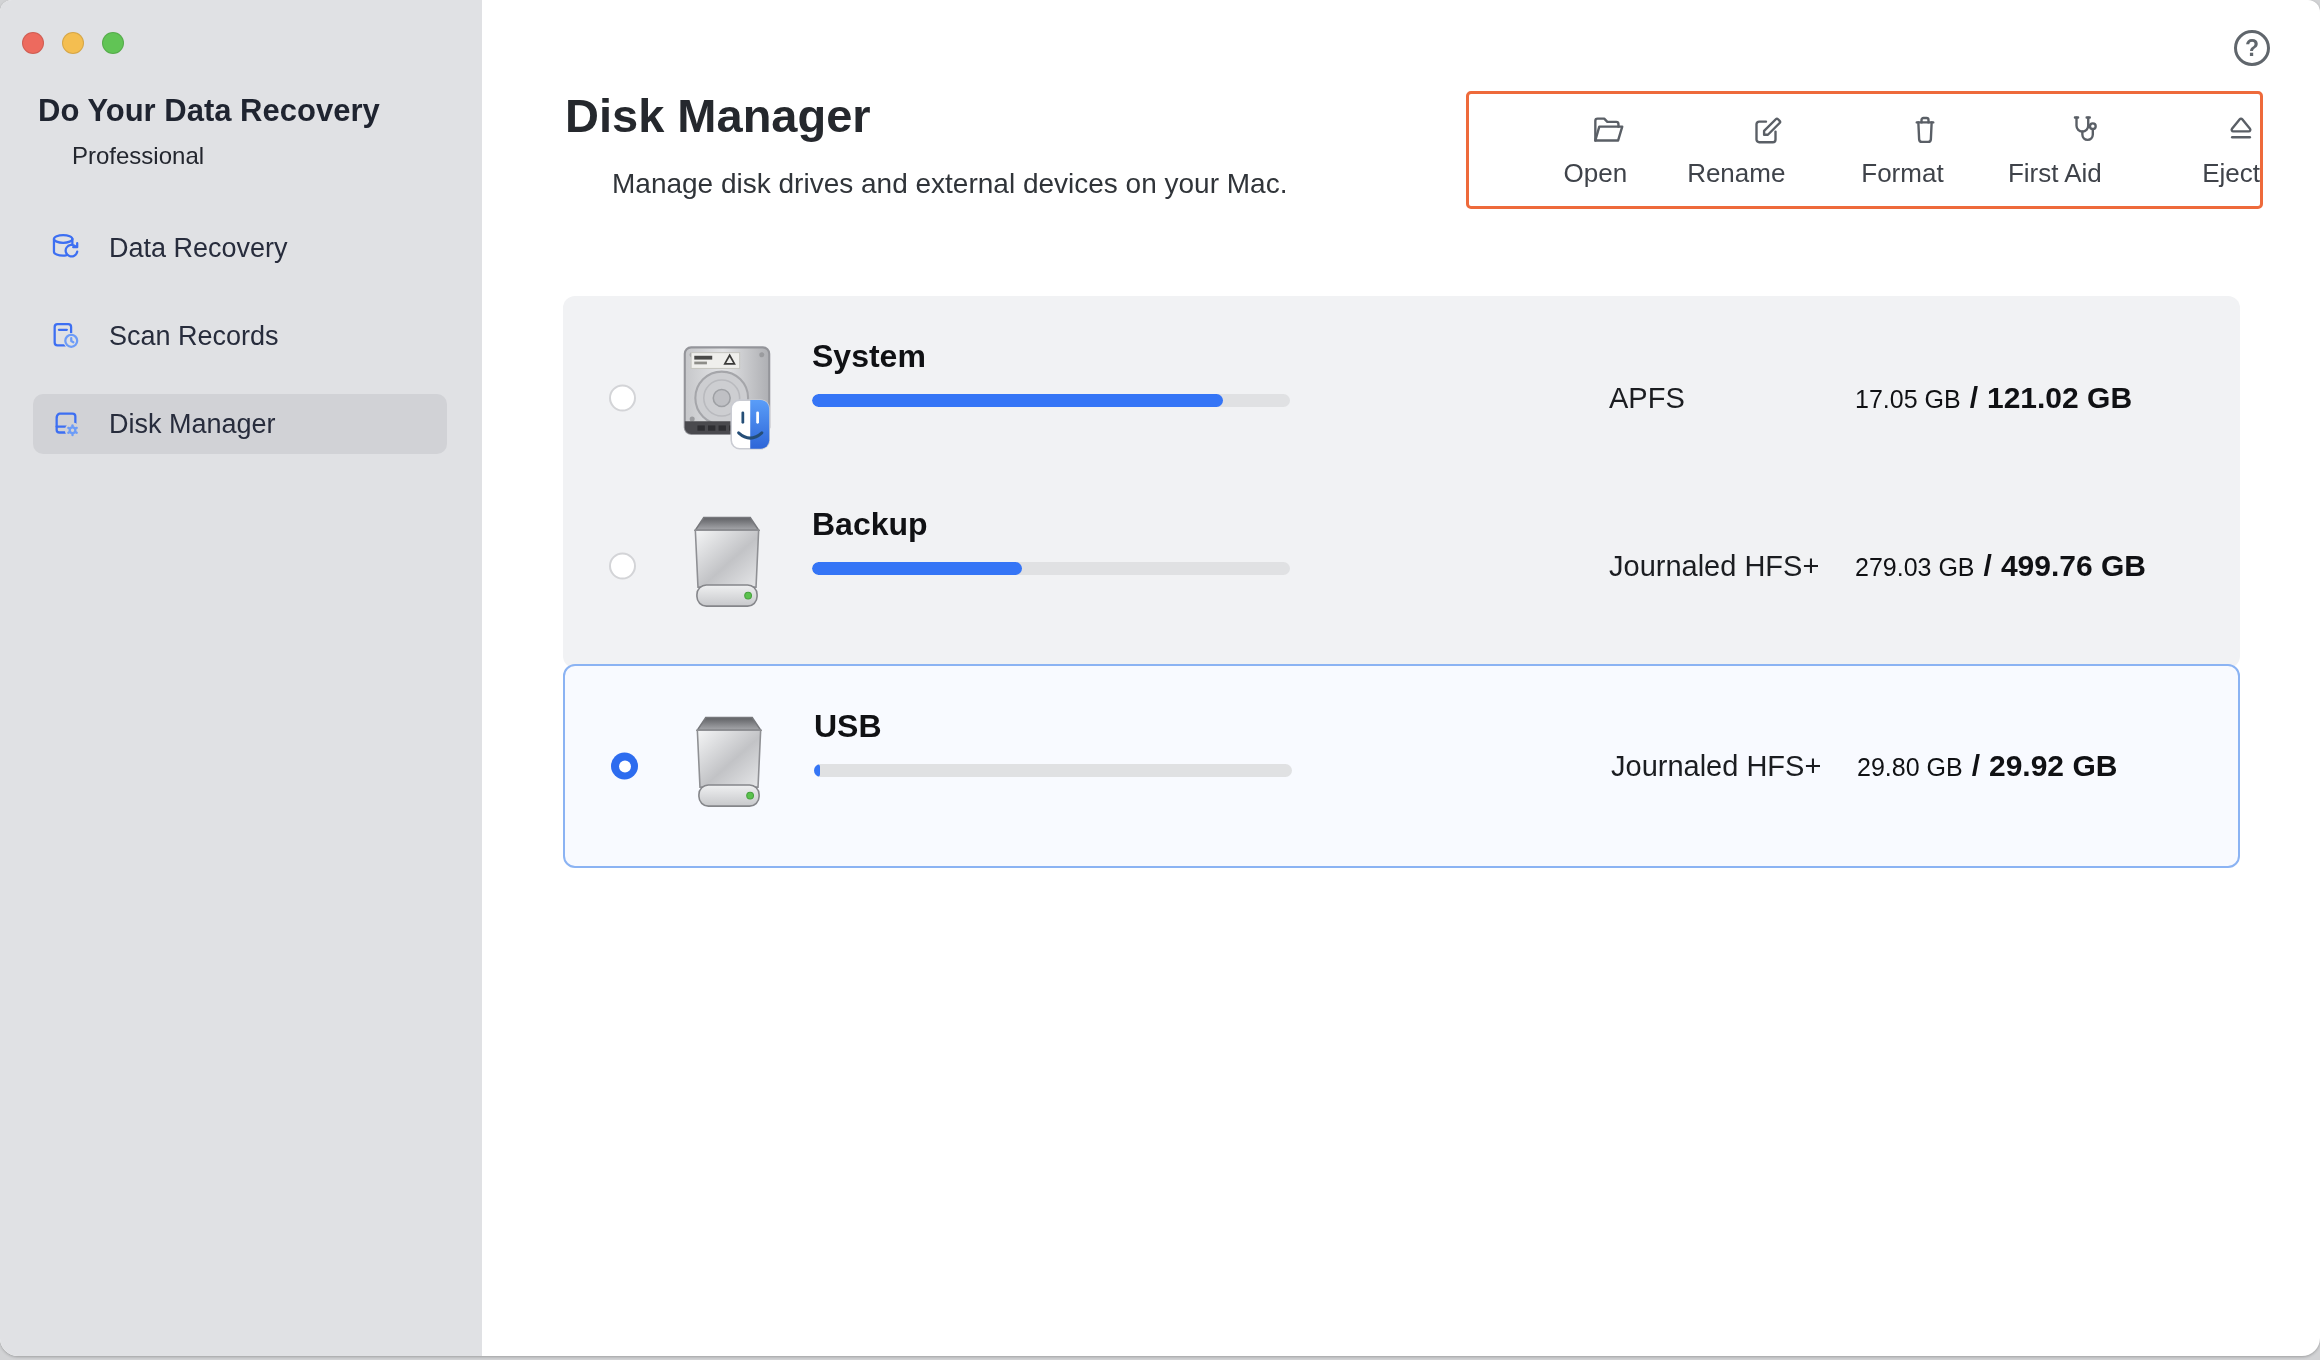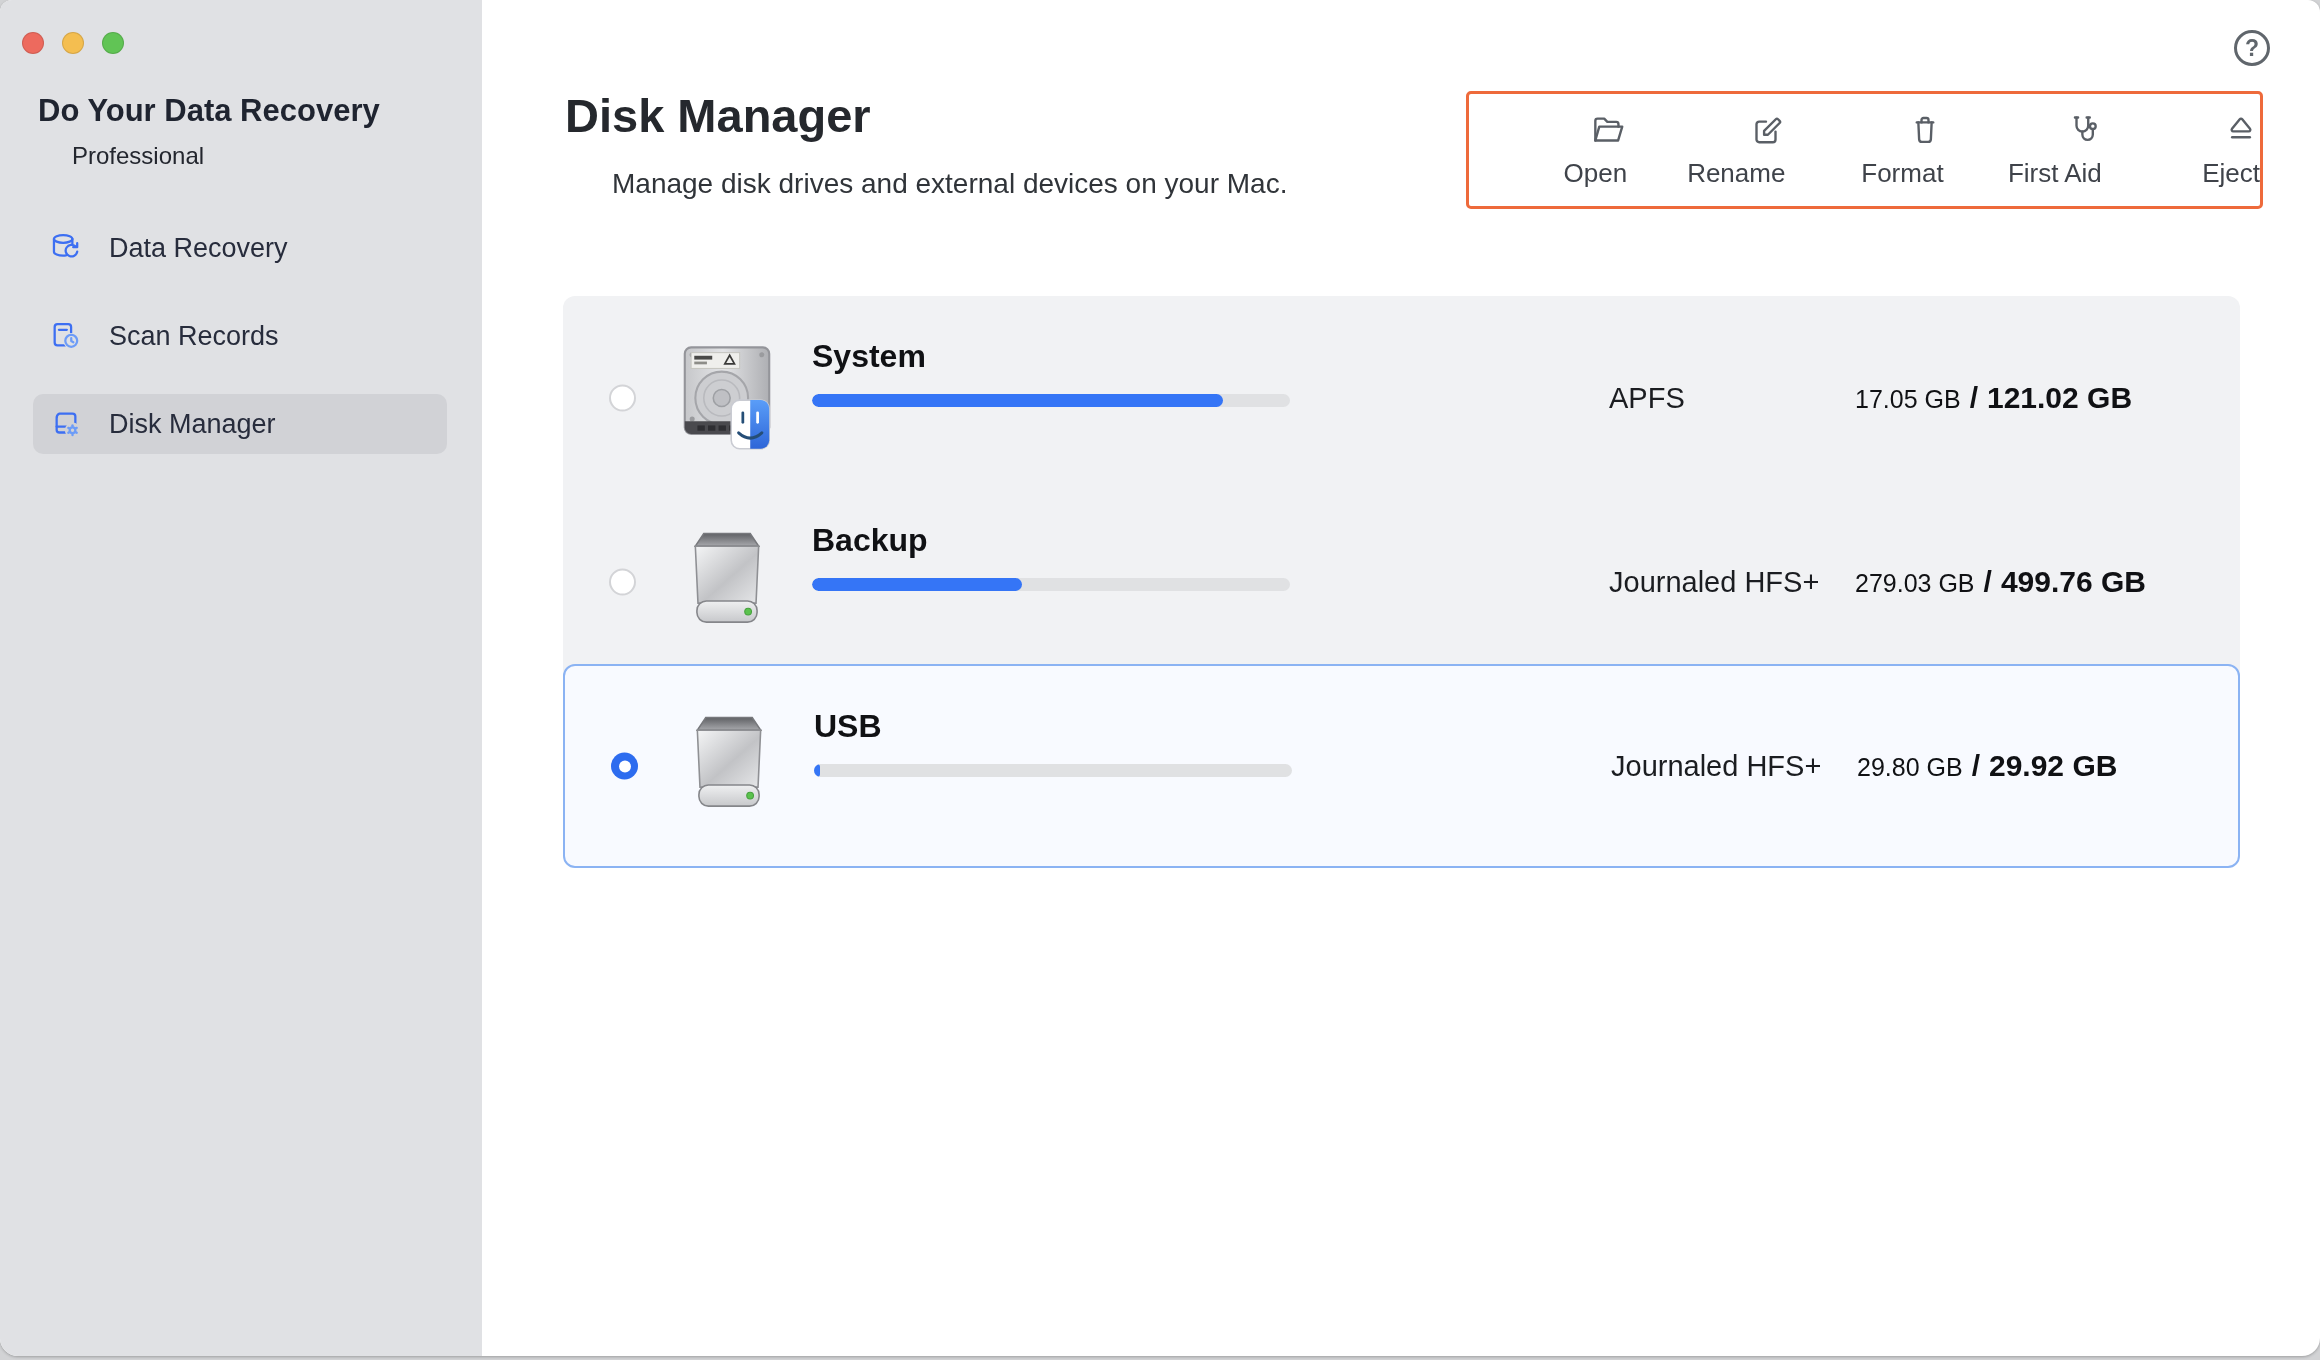--- a/index.html
+++ b/index.html
@@ -36,21 +36,21 @@
   .toolbar{position:absolute;left:1466px;top:91px;width:797px;height:118px;border:3px solid #EE6A3B;
     border-radius:5px;display:flex;align-items:stretch;background:#fff;}
   .tool-btn{flex:1;display:flex;flex-direction:column;align-items:flex-end;justify-content:center;gap:9px;cursor:default;}
   .tool-icon{width:38px;height:38px;color:#5A5F66;}
   .tool-icon svg{width:100%;height:100%;stroke:currentColor;fill:none;stroke-width:1.5;
     stroke-linecap:round;stroke-linejoin:round;}
   .tool-label{font-size:26px;color:#3F434A;}
 
   
   .disk-row{position:absolute;left:563px;width:1677px;height:204px;background:#F1F2F4;border-radius:12px;cursor:default;}
-  .disk-row.r0{top:296px;} .disk-row.r1{top:480px;} .disk-row.r2{top:664px;}
+  .disk-row.r0{top:296px;} .disk-row.r1{top:464px;} .disk-row.r2{top:664px;}
   .disk-row.selected{background:#F8FAFF;border:2px solid #8BB3F3;}
   .radio{position:absolute;left:46px;top:50%;transform:translateY(-50%);width:27px;height:27px;border-radius:50%;
     background:#fff;border:2px solid #D3D4D7;}
   .radio.on{background:#2D6CEF;border:none;display:flex;align-items:center;justify-content:center;}
   .radio.on::after{content:"";width:12px;height:12px;background:#fff;border-radius:50%;}
   .disk-icon{position:absolute;left:112px;top:50%;transform:translateY(-50%);width:104px;height:114px;}
   .disk-icon svg{width:100%;height:100%;}
   .disk-name{position:absolute;left:249px;top:42px;font-size:32px;font-weight:700;color:#101114;}
   .disk-bar{position:absolute;left:249px;top:98px;width:478px;height:13px;border-radius:7px;background:#E0E1E3;overflow:hidden;}
   .disk-bar-fill{height:100%;background:#3575F6;border-radius:7px;}

